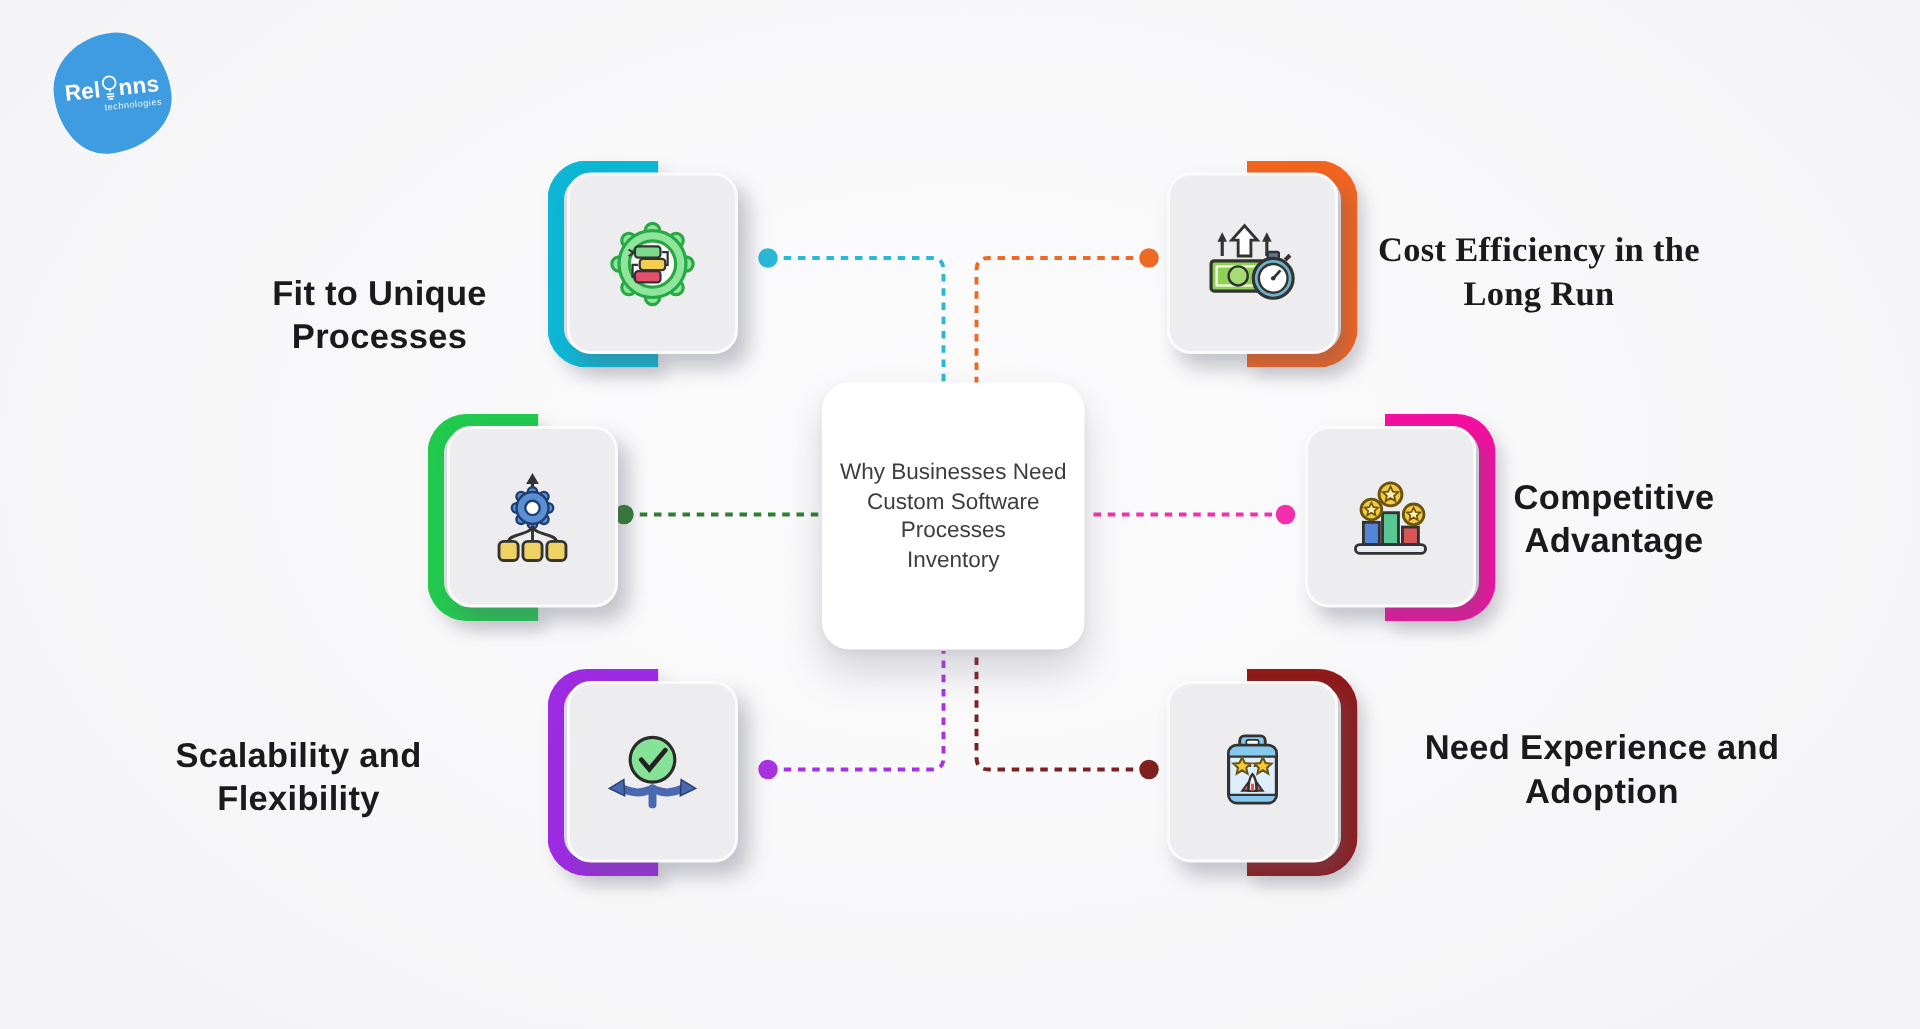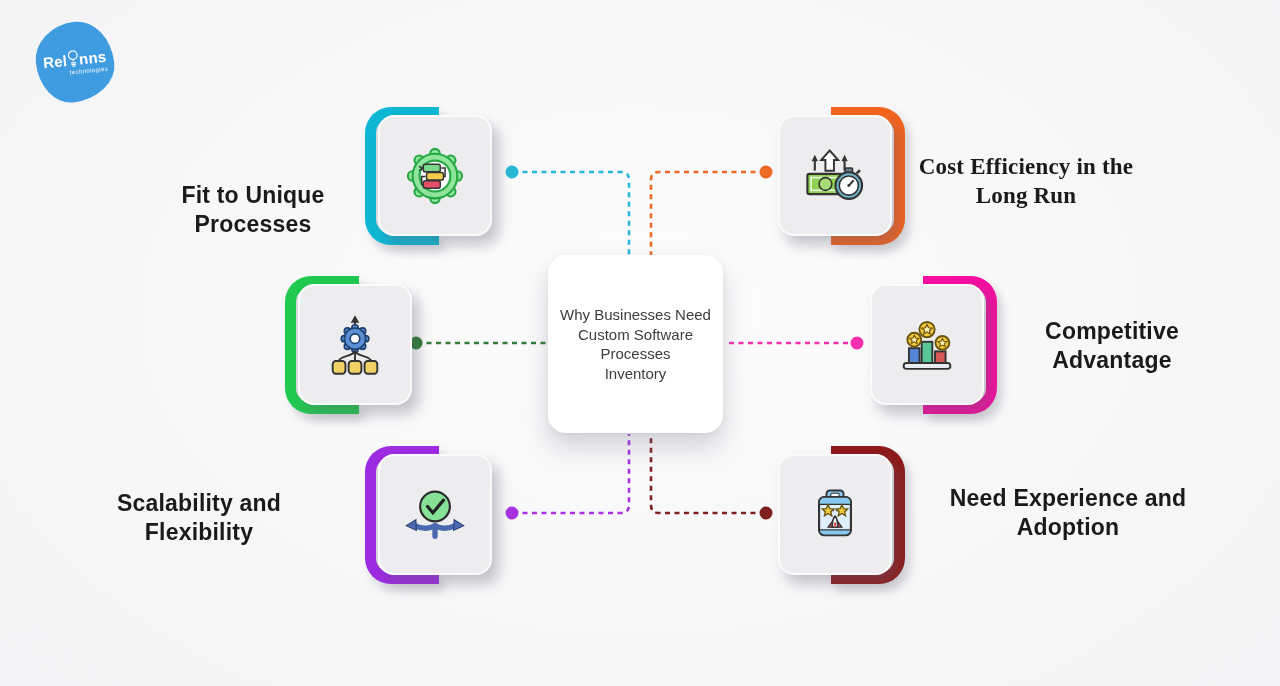--- a/index.html
+++ b/index.html
@@ -55,21 +55,21 @@
 
   
   .label {
     position:absolute; font-size:23px; font-weight:bold; color:#1a1a1a;
     text-align:center; line-height:29px; letter-spacing:.2px;
   }
   .lbl0 { left:138px;  top:149px; width:230px;margin-top:32px; }
   .lbl1 { left:40px;   top:319px; width:248px; }
   .lbl2 { left:82px;   top:489px; width:234px; }
   .lbl3 { left:913px;  top:152px; width:226px;font-family:Liberation Serif, serif; }
-  .lbl4 { left:1000px; top:317px; width:224px;text-align:center; }
+  .lbl4 { left:964px; top:317px; width:224px;text-align:center; }
   .lbl5 { left:926px;  top:484px; width:284px; }
 
   
   .center-box {
     position:absolute; left:548px; top:255px; width:175px; height:178px;
     background:#fff; border-radius:18px;
     box-shadow:0 14px 26px rgba(110,110,130,.28), 0 2px 6px rgba(0,0,0,.05);
     display:flex; align-items:center; justify-content:center;
   }
   .center-title { font-size:15px; line-height:19.5px; color:#3d3d3d; font-weight:500; text-align:center; }

